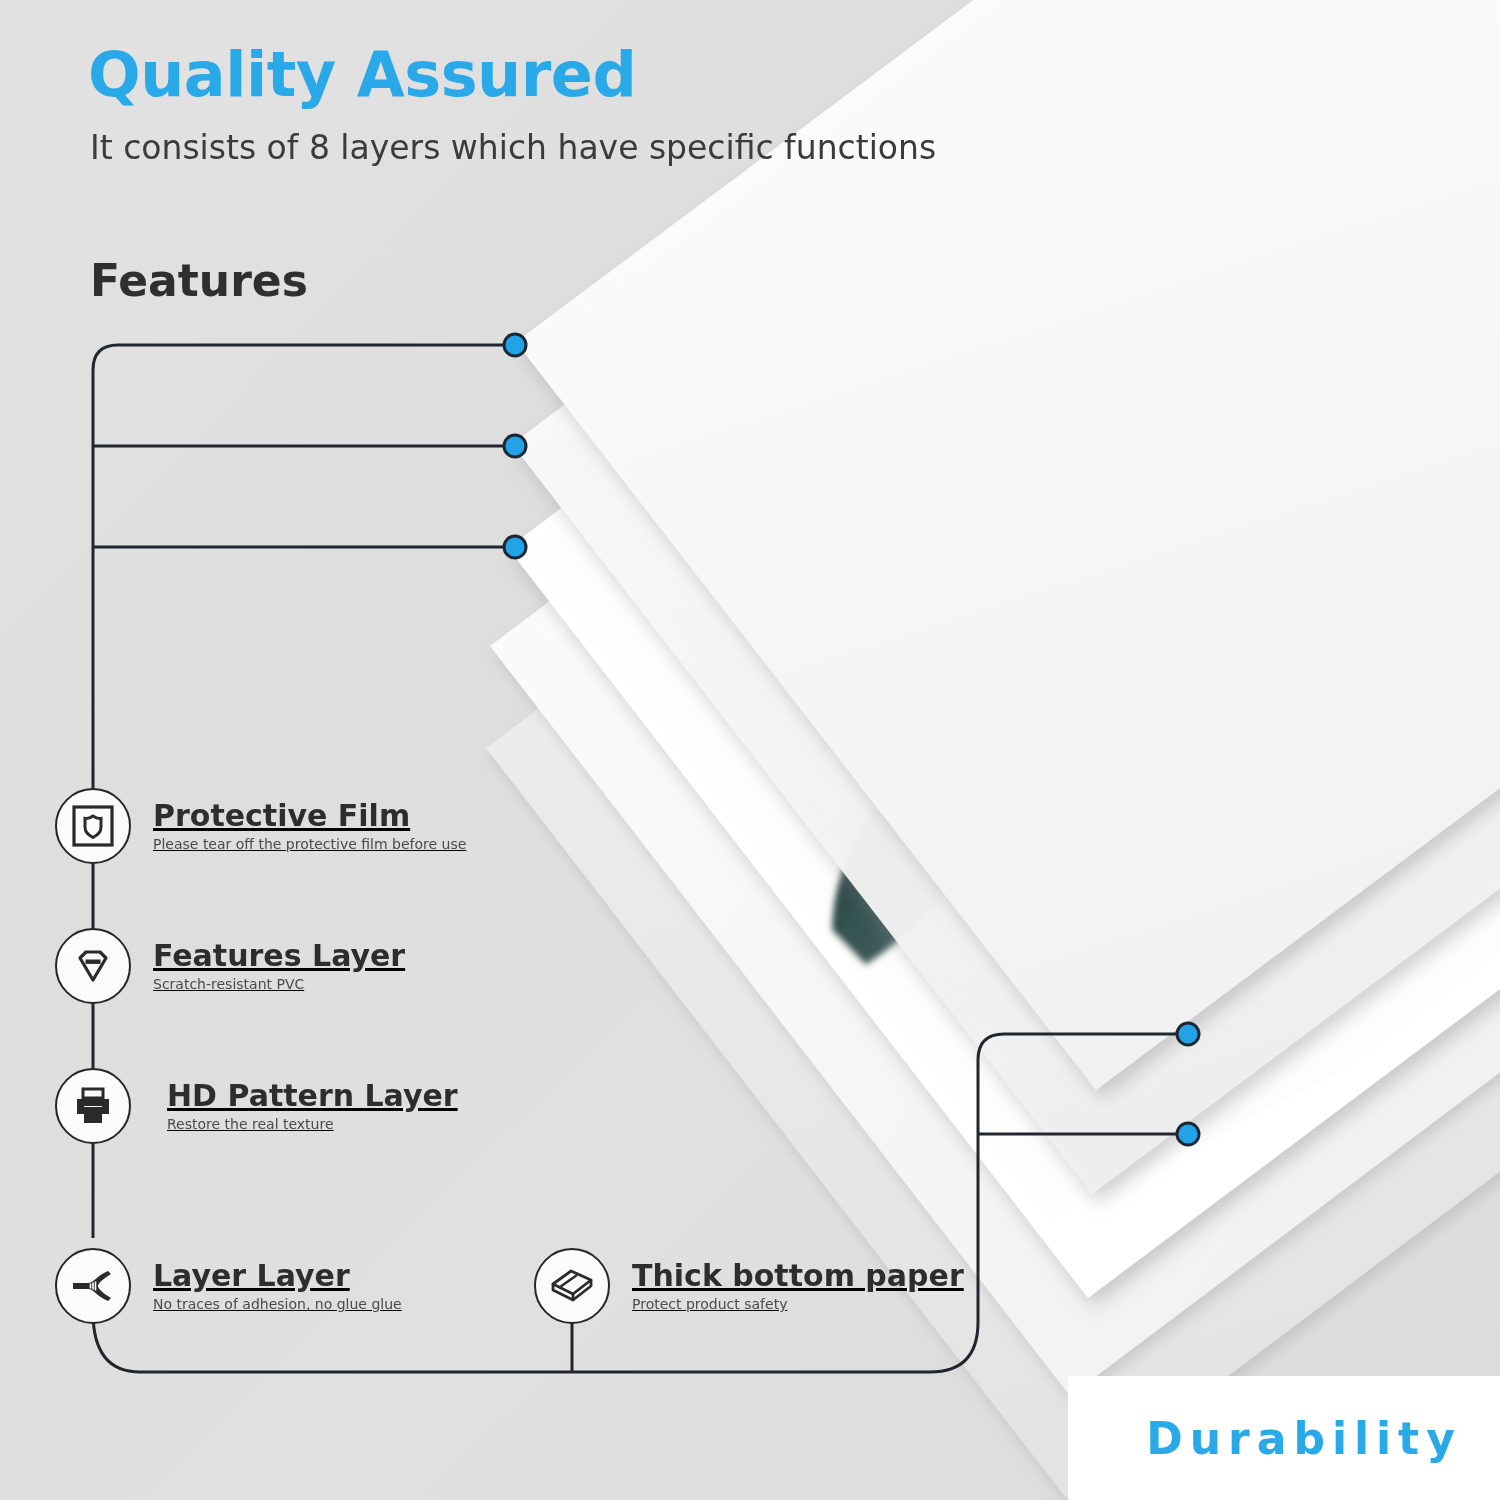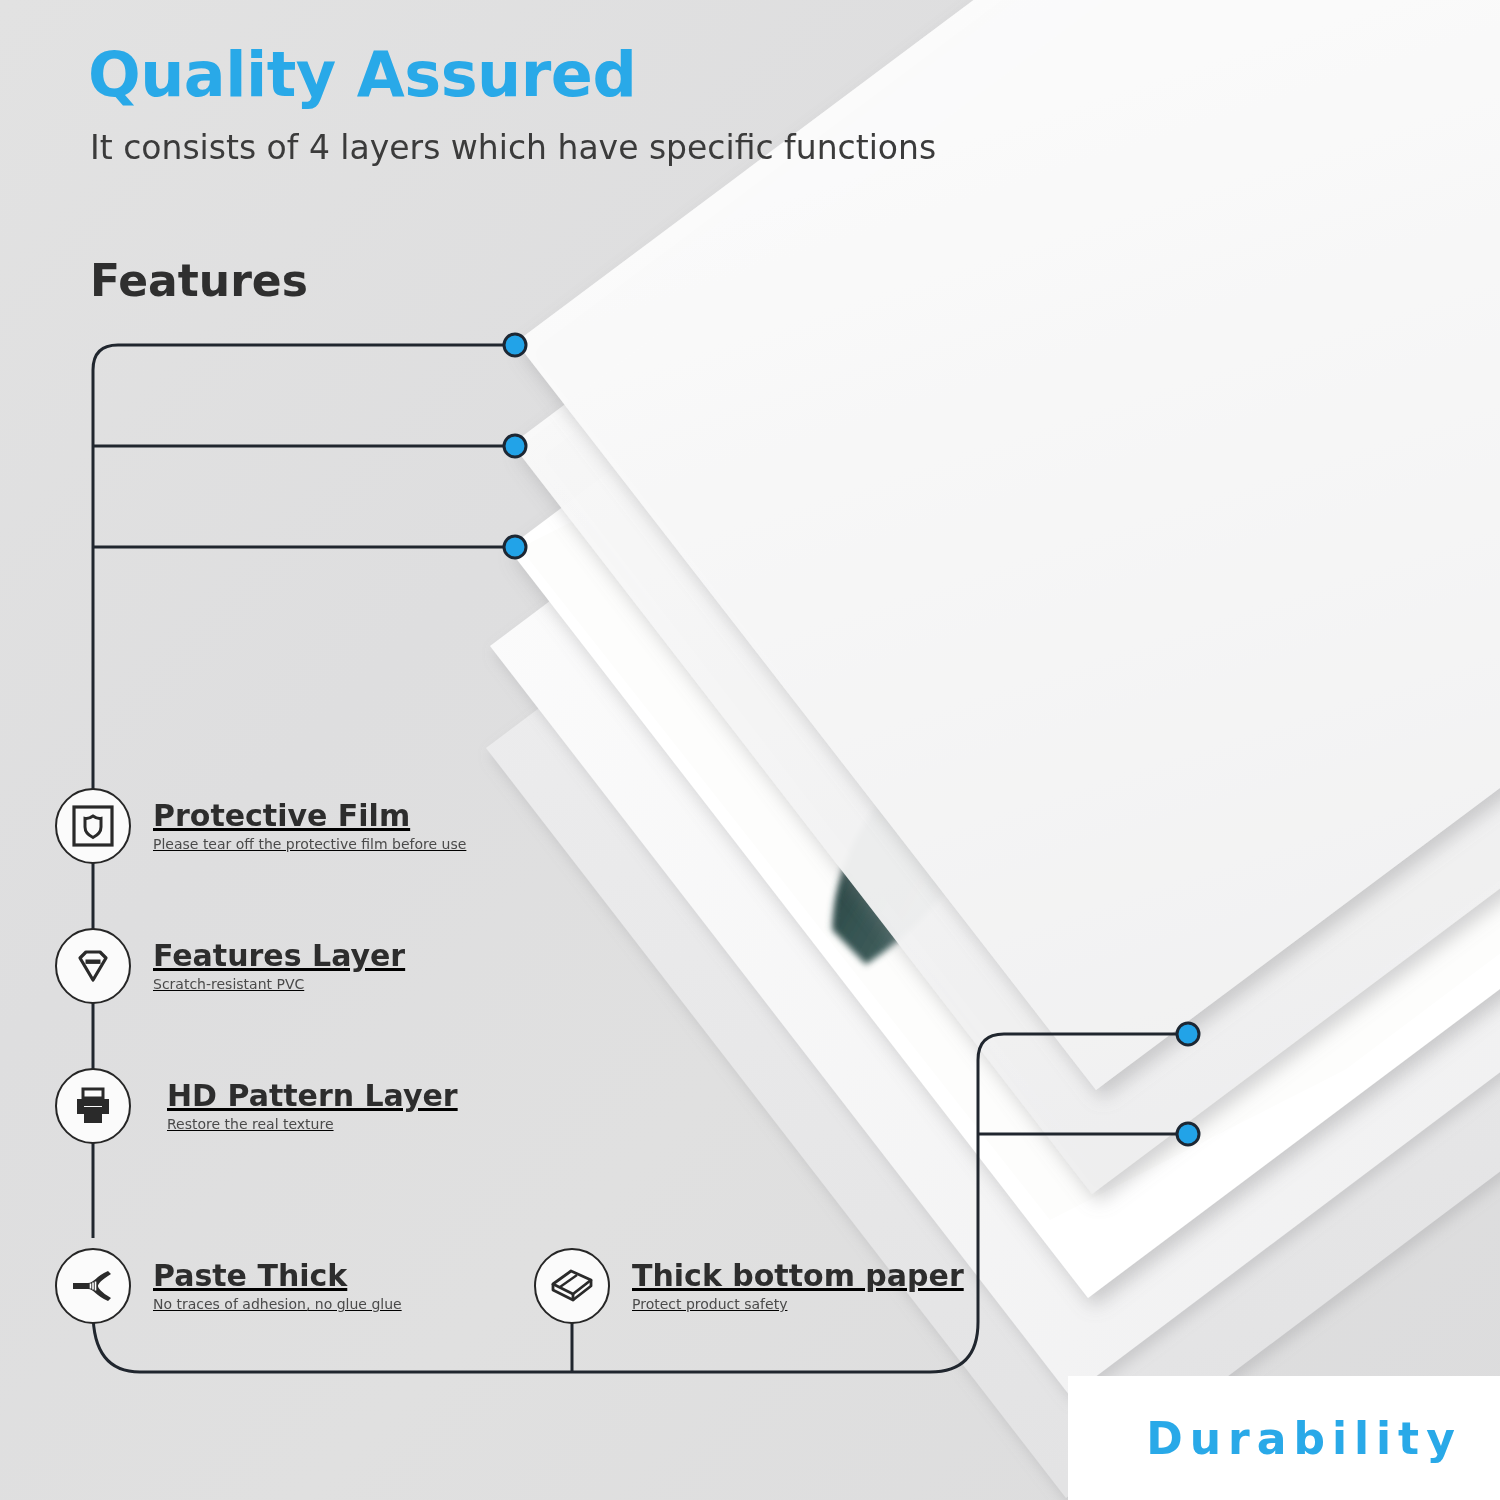--- a/index.html
+++ b/index.html
@@ -247,21 +247,21 @@
 
       <g filter="url(#fShadow)">
         <polygon points="516,342 1712,-552 2292,196 1096,1090" fill="url(#gSheet)" opacity="0.96"></polygon>
         <polygon points="516,342 1712,-552 2292,196 1096,1090" fill="#ffffff" opacity="0.48"></polygon>
       </g>
 
     </g>
   </svg>
 
   <div class="title">Quality Assured</div>
-  <div class="subtitle">It consists of 4 layers which have specific functions</div>
+  <div class="subtitle">It consists of 8 layers which have specific functions</div>
   <div class="features-head">Features</div>
 
   <svg id="connectors" viewBox="0 0 1500 1500" xmlns="http://www.w3.org/2000/svg">
     <g fill="none" stroke="#20262e" stroke-width="3">
 
       <path d="M 515 345 L 118 345 Q 93 345 93 370 L 93 790"></path>
       <path d="M 515 446 L 93 446"></path>
       <path d="M 515 547 L 93 547"></path>
 
       <path d="M 93 860 L 93 932"></path>
@@ -328,21 +328,21 @@
       <svg width="46" height="46" viewBox="0 0 46 46">
         <path d="M3 20 L 18 20 C 24 20 26 13 38 8 L 41 11 C 31 17 28 21 28 23 C 28 25 31 29 41 35 L 38 38 C 26 33 24 26 18 26 L 3 26 Z" fill="#2a2a2a"></path>
         <g stroke="#ffffff" stroke-width="1.6">
           <line x1="20.5" y1="20.5" x2="20.5" y2="25.5"></line>
           <line x1="23" y1="19.5" x2="23" y2="26.5"></line>
           <line x1="25.5" y1="18.5" x2="25.5" y2="27.5"></line>
         </g>
       </svg>
     </div>
     <div class="txt">
-      <div class="ftitle">Paste Thick</div>
+      <div class="ftitle">Layer Layer</div>
       <div class="fsub">No traces of adhesion, no glue glue</div>
     </div>
   </div>
 
   <div class="feature" style="left:534px; top:1248px;">
     <div class="badge">
       <svg width="46" height="46" viewBox="0 0 46 46">
         <path d="M4 21 L 22 8 L 42 17 L 24 31 Z" fill="none" stroke="#2a2a2a" stroke-width="2.8" stroke-linejoin="round"></path>
         <path d="M4 21 L 4 27 L 24 37 L 24 31" fill="none" stroke="#2a2a2a" stroke-width="2.8" stroke-linejoin="round"></path>
         <path d="M42 17 L 42 23 L 24 37" fill="none" stroke="#2a2a2a" stroke-width="2.8" stroke-linejoin="round"></path>

